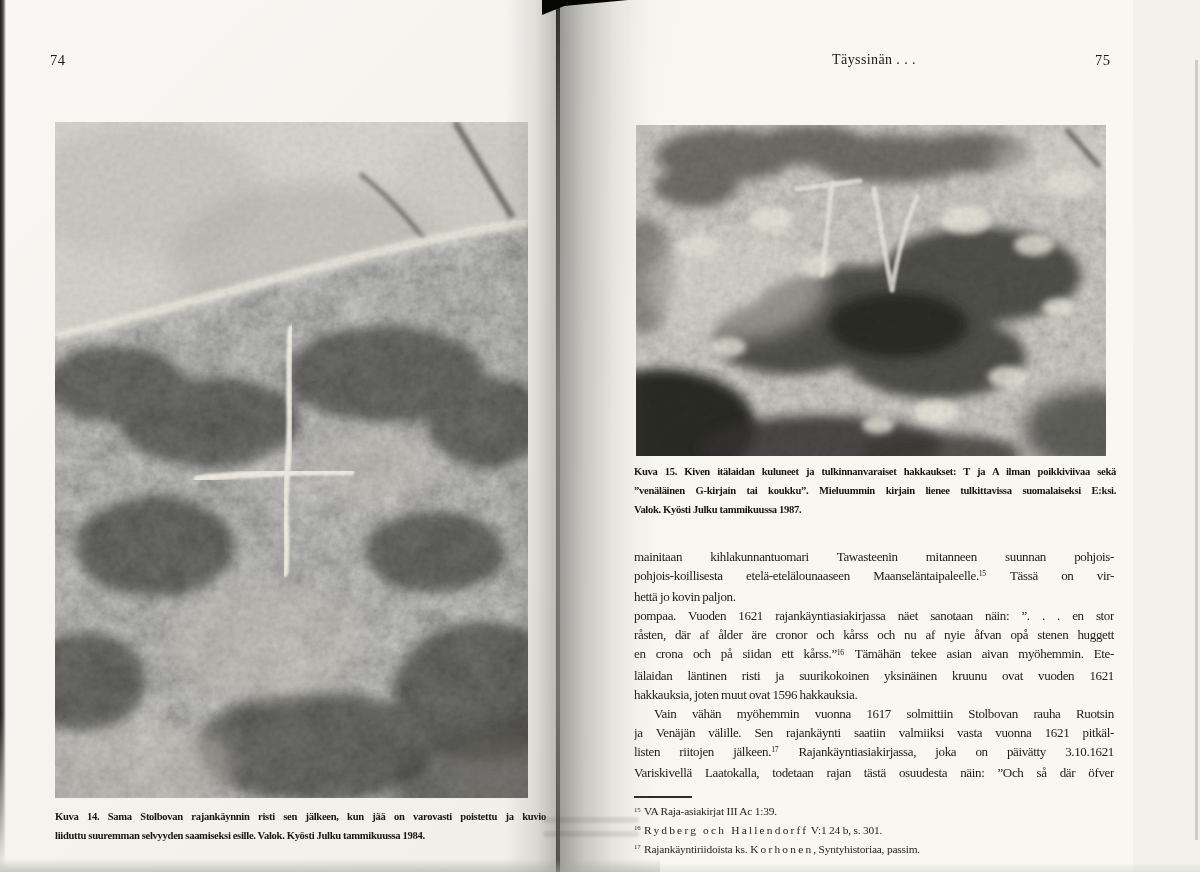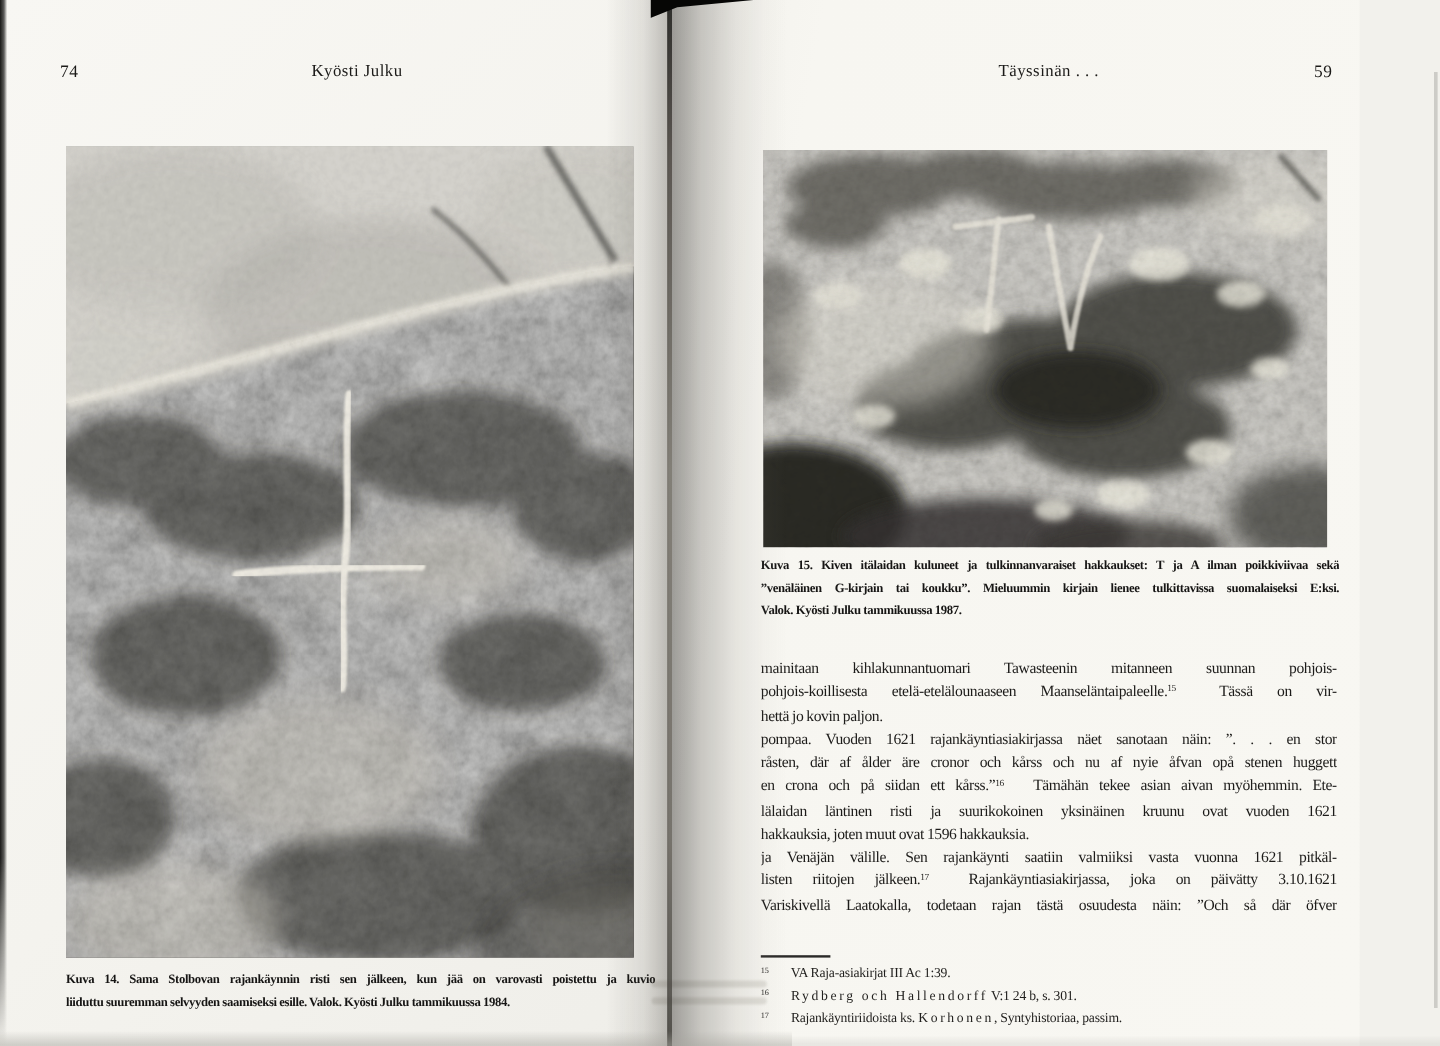--- a/index.html
+++ b/index.html
@@ -27,21 +27,21 @@
   .caption{position:absolute;font-weight:bold;font-size:10.6px;line-height:19px;
            letter-spacing:-.3px;word-spacing:-.2px;color:#161514;}
   .caption14{left:55px;top:807px;width:491px;}
   .caption15{left:77px;top:462px;width:482px;}
 
   .bodytext{position:absolute;left:77px;top:547px;width:480px;
             font-size:13px;line-height:19.1px;letter-spacing:-.35px;word-spacing:-.4px;color:#1c1b19;}
   .line{text-align:justify;text-align-last:justify;white-space:nowrap;overflow:hidden;}
   .line.end{text-align-last:left;}
   .line.indent{text-indent:20px;}
-  sup{font-size:.6em;vertical-align:baseline;position:relative;top:-.5em;margin:0 16px 0 0;}
+  sup{font-size:.6em;vertical-align:baseline;position:relative;top:-.5em;margin:0 1px 0 0;}
   .sperr{letter-spacing:2.2px;}
 
   .fnrule{position:absolute;left:77px;top:796px;width:58px;height:2px;background:#2b2a28;}
   .footnotes{position:absolute;left:77px;top:803px;width:480px;
              font-size:11.4px;line-height:16.8px;letter-spacing:-.2px;color:#201f1d;}
   .footnotes .line{text-align-last:left;}
 
   
   .ghost{position:absolute;filter:blur(1.1px);opacity:.5;}
   .ghost .gbar{height:6px;border-radius:3px;background:rgba(125,120,108,.38);margin-bottom:8px;}
@@ -68,21 +68,20 @@
      background:linear-gradient(to bottom,rgba(170,168,162,0),rgba(175,173,167,.25));}
 </style>
 </head>
 <body>
 
 <div class="stage">
 
   <div class="page page-left">
     <div class="pagehead pagehead-left">
       <span class="pagenum">74</span>
-      <span class="runhead">Kyösti Julku</span>
     </div>
 
     <div class="photo photo14">
       <svg viewBox="0 0 473 676" preserveAspectRatio="none">
         <defs>
           <filter id="b1">
               <feGaussianBlur stdDeviation="1"></feGaussianBlur>
             </filter>
           <filter id="b2" x="-40%" y="-40%" width="180%" height="180%">
               <feGaussianBlur stdDeviation="2"></feGaussianBlur>
@@ -181,21 +180,21 @@
 
     <figcaption class="caption caption14">
         <div class="line"><span>Kuva 14. Sama Stolbovan rajankäynnin risti sen jälkeen, kun jää on varovasti poistettu ja kuvio</span></div>
         <div class="line end"><span>liiduttu suuremman selvyyden saamiseksi esille. Valok. Kyösti Julku tammikuussa 1984.</span></div>
       </figcaption>
   </div>
 
   <div class="page page-right">
     <div class="pagehead pagehead-right">
       <span class="runhead">Täyssinän . . .</span>
-      <span class="pagenum">59</span>
+      <span class="pagenum">75</span>
     </div>
 
     <div class="photo photo15">
       <svg viewBox="0 0 470 331" preserveAspectRatio="none">
         <rect width="470" height="331" fill="#cbc9c2"></rect>
         <rect width="470" height="331" filter="url(#nzM)" style="mix-blend-mode:multiply" opacity=".42"></rect>
         <rect width="470" height="331" filter="url(#nzF)" style="mix-blend-mode:screen" opacity=".3"></rect>
         <g>
           <g fill="#514f4a" opacity=".75" filter="url(#b6)">
             <ellipse cx="90" cy="30" rx="70" ry="26"></ellipse>
@@ -253,20 +252,21 @@
 
     <div class="bodytext">
         <div class="line"><span>mainitaan kihlakunnantuomari Tawasteenin mitanneen suunnan pohjois-</span></div>
         <div class="line"><span>pohjois-koillisesta etelä-etelälounaaseen Maanseläntaipaleelle.</span><sup>15</sup><span> Tässä on vir-</span></div>
         <div class="line end"><span>hettä jo kovin paljon.</span></div>
         <div class="line"><span>pompaa. Vuoden 1621 rajankäyntiasiakirjassa näet sanotaan näin: ”. . . en stor</span></div>
         <div class="line"><span>råsten, där af ålder äre cronor och kårss och nu af nyie åfvan opå stenen huggett</span></div>
         <div class="line"><span>en crona och på siidan ett kårss.”</span><sup>16</sup><span> Tämähän tekee asian aivan myöhemmin. Ete-</span></div>
         <div class="line"><span>lälaidan läntinen risti ja suurikokoinen yksinäinen kruunu ovat vuoden 1621</span></div>
         <div class="line end"><span>hakkauksia, joten muut ovat 1596 hakkauksia.</span></div>
+        <div class="line indent"><span>Vain vähän myöhemmin vuonna 1617 solmittiin Stolbovan rauha Ruotsin</span></div>
         <div class="line"><span>ja Venäjän välille. Sen rajankäynti saatiin valmiiksi vasta vuonna 1621 pitkäl-</span></div>
         <div class="line"><span>listen riitojen jälkeen.</span><sup>17</sup><span> Rajankäyntiasiakirjassa, joka on päivätty 3.10.1621</span></div>
         <div class="line"><span>Variskivellä Laatokalla, todetaan rajan tästä osuudesta näin: ”Och så där öfver</span></div>
       </div>
 
     <div class="fnrule"></div>
     <div class="footnotes">
         <div class="line end"><sup>15</sup><span> VA Raja-asiakirjat III Ac 1:39.</span></div>
         <div class="line end"><sup>16</sup><span> </span><span class="sperr">Rydberg och Hallendorff</span><span> V:1 24 b, s. 301.</span></div>
         <div class="line end"><sup>17</sup><span> Rajankäyntiriidoista ks. </span><span class="sperr">Korhonen</span><span>, Syntyhistoriaa, passim.</span></div>

